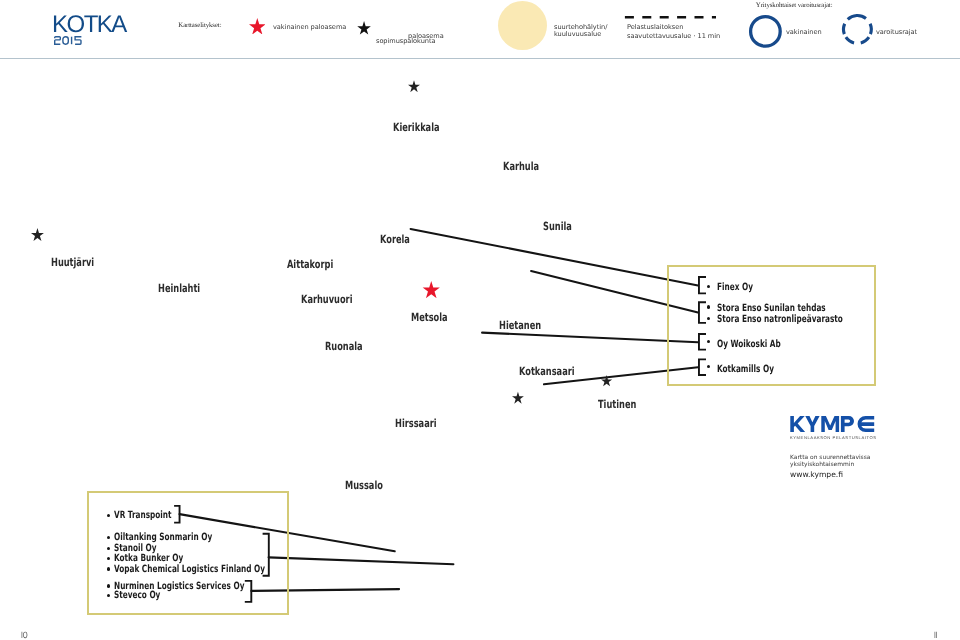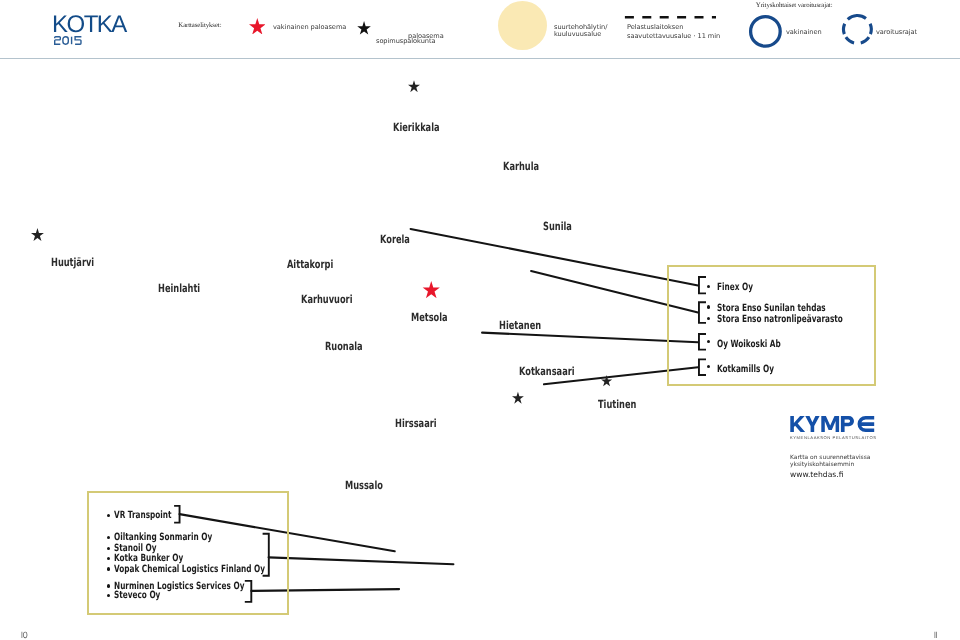--- a/index.html
+++ b/index.html
@@ -194,17 +194,17 @@
       <path d="M0.3 0 H3.9 V6.9 L10.1 0 H14.7 L7.7 7.6 L15.1 16.1 H10.6 L5.1 9.7 L3.9 10.9 V16.1 H0.3 Z"></path>
       <path d="M15.3 0 H19.5 L22.4 6.2 L25.4 0 H29.6 L24.2 10.0 V16.1 H20.6 V10.0 Z"></path>
       <path d="M31.3 0 H35.9 L40.2 9.6 L44.5 0 H49.1 V16.1 H45.6 V5.1 L41.8 13.9 H38.6 L34.8 5.1 V16.1 H31.3 Z"></path>
       <path d="M50.9 0 H58.9 A5.1 5.1 0 0 1 58.9 10.2 H54.6 V16.1 H50.9 Z M54.6 3.4 V6.8 H58.4 A1.7 1.7 0 0 0 58.4 3.4 Z"></path>
       <path d="M84.2 0 V3.5 H75.6 A4.9 4.9 0 0 0 71.3 6.25 H84.2 V10.0 H71.3 A4.9 4.9 0 0 0 75.6 12.6 H84.2 V16.1 H75.6 A8.05 8.05 0 0 1 75.6 0 Z"></path>
     </g>
   </svg>
   <div class="sub">KYMENLAAKSON  PELASTUSLAITOS</div>
   <div class="note" style="top:38px">Kartta on suurennettavissa</div>
   <div class="note" style="top:45.6px">yksityiskohtaisemmin</div>
-  <div class="url" style="top:54px">www.tehdas.fi</div>
+  <div class="url" style="top:54px">www.kympe.fi</div>
 </div>
 
 <div class="foot" style="left:20.8px;top:630.8px;">IO</div>
 <div class="foot" style="left:934px;top:630.8px;">II</div>
 
 </body></html>

